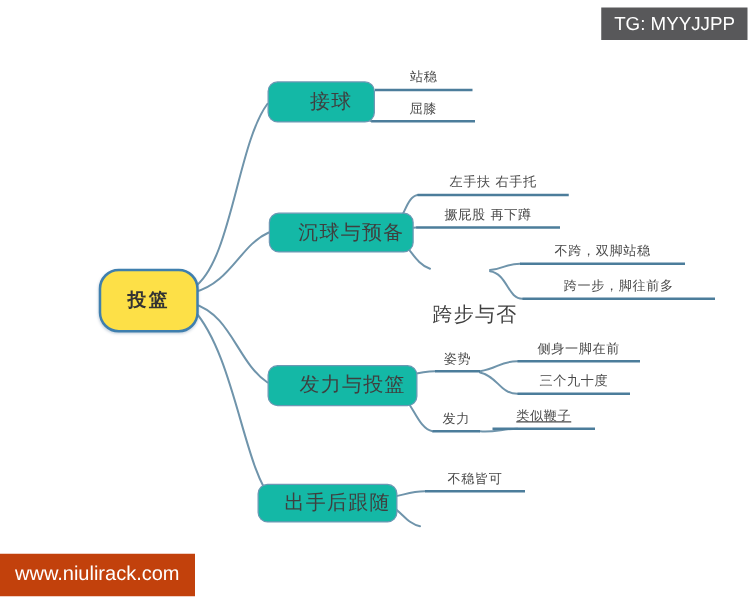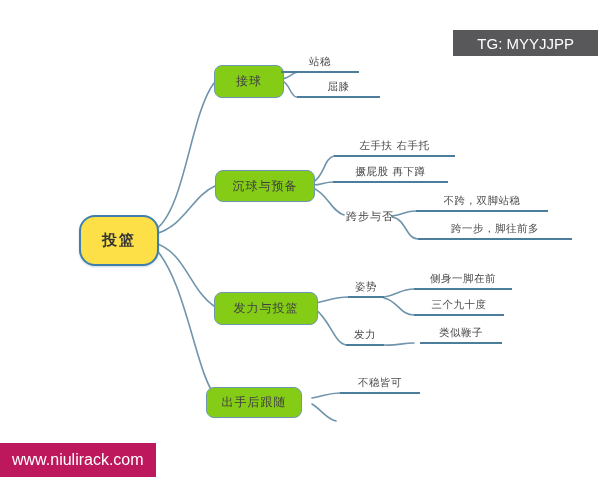--- a/index.html
+++ b/index.html
@@ -15,40 +15,40 @@
   svg.connectors path{fill:none;stroke:var(--line);stroke-width:1.6;stroke-linecap:round;}
 
   .root-node{
     position:absolute;display:flex;align-items:center;justify-content:center;
     background:#fde047;border:2px solid #3f7fae;border-radius:16px;
     font-size:15px;font-weight:bold;color:#333;letter-spacing:2px;
     box-shadow:0 1px 2px rgba(60,100,140,.25);
   }
   .branch-node{
     position:absolute;display:flex;align-items:center;justify-content:center;
-    background:#84cc16;border:1.5px solid var(--box-border);border-radius:8px;
-    font-size:12px;color:var(--ink);letter-spacing:1px;
+    background:#14b8a6;border:1.5px solid var(--box-border);border-radius:8px;
+    font-size:16px;color:var(--ink);letter-spacing:1px;padding-left:16px;
   }
   .leaf{
     position:absolute;display:flex;align-items:flex-end;justify-content:center;
     font-size:10.5px;color:#4a4a4a;letter-spacing:0.5px;
     border-bottom:2px solid var(--underline);
     padding-bottom:2px;box-sizing:border-box;white-space:nowrap;
   }
   .subnode-plain{
     position:absolute;display:flex;align-items:center;justify-content:flex-start;
-    font-size:11px;color:var(--ink);letter-spacing:1px;white-space:nowrap;
+    font-size:16px;color:var(--ink);letter-spacing:1px;white-space:nowrap;margin-top:36px;
   }
   .wm{
     position:absolute;display:flex;align-items:center;justify-content:center;
     color:#ffffff;font-family:"Liberation Sans","DejaVu Sans",sans-serif;
     white-space:nowrap;
   }
-  .wm-top{right:2px;top:6px;height:26px;padding:0 24px;background:#58585a;font-size:15px;margin-top:24px;}
-  .wm-bottom{left:0;bottom:3px;height:34px;padding:0 12px;background:#be185d;font-size:16px;}
+  .wm-top{right:2px;top:6px;height:26px;padding:0 10px;background:#58585a;font-size:15px;}
+  .wm-bottom{left:0;bottom:3px;height:34px;padding:0 12px;background:#c2410c;font-size:16px;}
 </style>
 </head>
 <body>
 
 <div id="stage">
 
   <svg class="connectors" viewBox="0 0 600 480">
 
     <path d="M155,230 C185,210 190,115 214,83"></path>
     <path d="M155,234 C185,226 192,196 215,186"></path>
@@ -77,33 +77,33 @@
     <path d="M312,404 C322,410 326,419 336,421"></path>
   </svg>
 
   <div class="root-node" style="left:79px;top:215px;width:76px;height:47px;">投篮</div>
 
   <div class="branch-node" style="left:214px;top:65px;width:68px;height:31px;">接球</div>
   <div class="branch-node" style="left:215px;top:170px;width:98px;height:30px;">沉球与预备</div>
   <div class="branch-node" style="left:214px;top:292px;width:102px;height:31px;">发力与投篮</div>
   <div class="branch-node" style="left:206px;top:387px;width:94px;height:29px;">出手后跟随</div>
 
-  <div class="leaf" style="left:281px;top:52px;width:78px;height:21px;">站稳</div>
+  <div class="leaf" style="left:300px;top:52px;width:78px;height:21px;">站稳</div>
   <div class="leaf" style="left:334px;top:138px;width:121px;height:19px;">左手扶 右手托</div>
 
   <div class="leaf" style="left:297px;top:78px;width:83px;height:20px;">屈膝</div>
   <div class="leaf" style="left:333px;top:164px;width:115px;height:19px;">撅屁股 再下蹲</div>
   <div class="subnode-plain" style="left:346px;top:208px;width:50px;height:16px;">跨步与否</div>
   <div class="leaf" style="left:416px;top:193px;width:132px;height:19px;">不跨，双脚站稳</div>
   <div class="leaf" style="left:418px;top:221px;width:154px;height:19px;">跨一步，脚往前多</div>
 
   <div class="leaf" style="left:348px;top:280px;width:36px;height:18px;">姿势</div>
   <div class="leaf" style="left:414px;top:271px;width:98px;height:19px;">侧身一脚在前</div>
   <div class="leaf" style="left:414px;top:297px;width:90px;height:19px;">三个九十度</div>
   <div class="leaf" style="left:346px;top:328px;width:38px;height:18px;">发力</div>
-  <div class="leaf" style="left:420px;top:325px;width:82px;height:19px;">类似鞭子</div>
+  <div class="leaf" style="left:394px;top:325px;width:82px;height:19px;text-decoration:underline;">类似鞭子</div>
 
   <div class="leaf" style="left:340px;top:375px;width:80px;height:19px;">不稳皆可</div>
 
   <div class="wm wm-top">TG: MYYJJPP</div>
   <div class="wm wm-bottom">www.niulirack.com</div>
 
 </div>
 
 </body></html>

